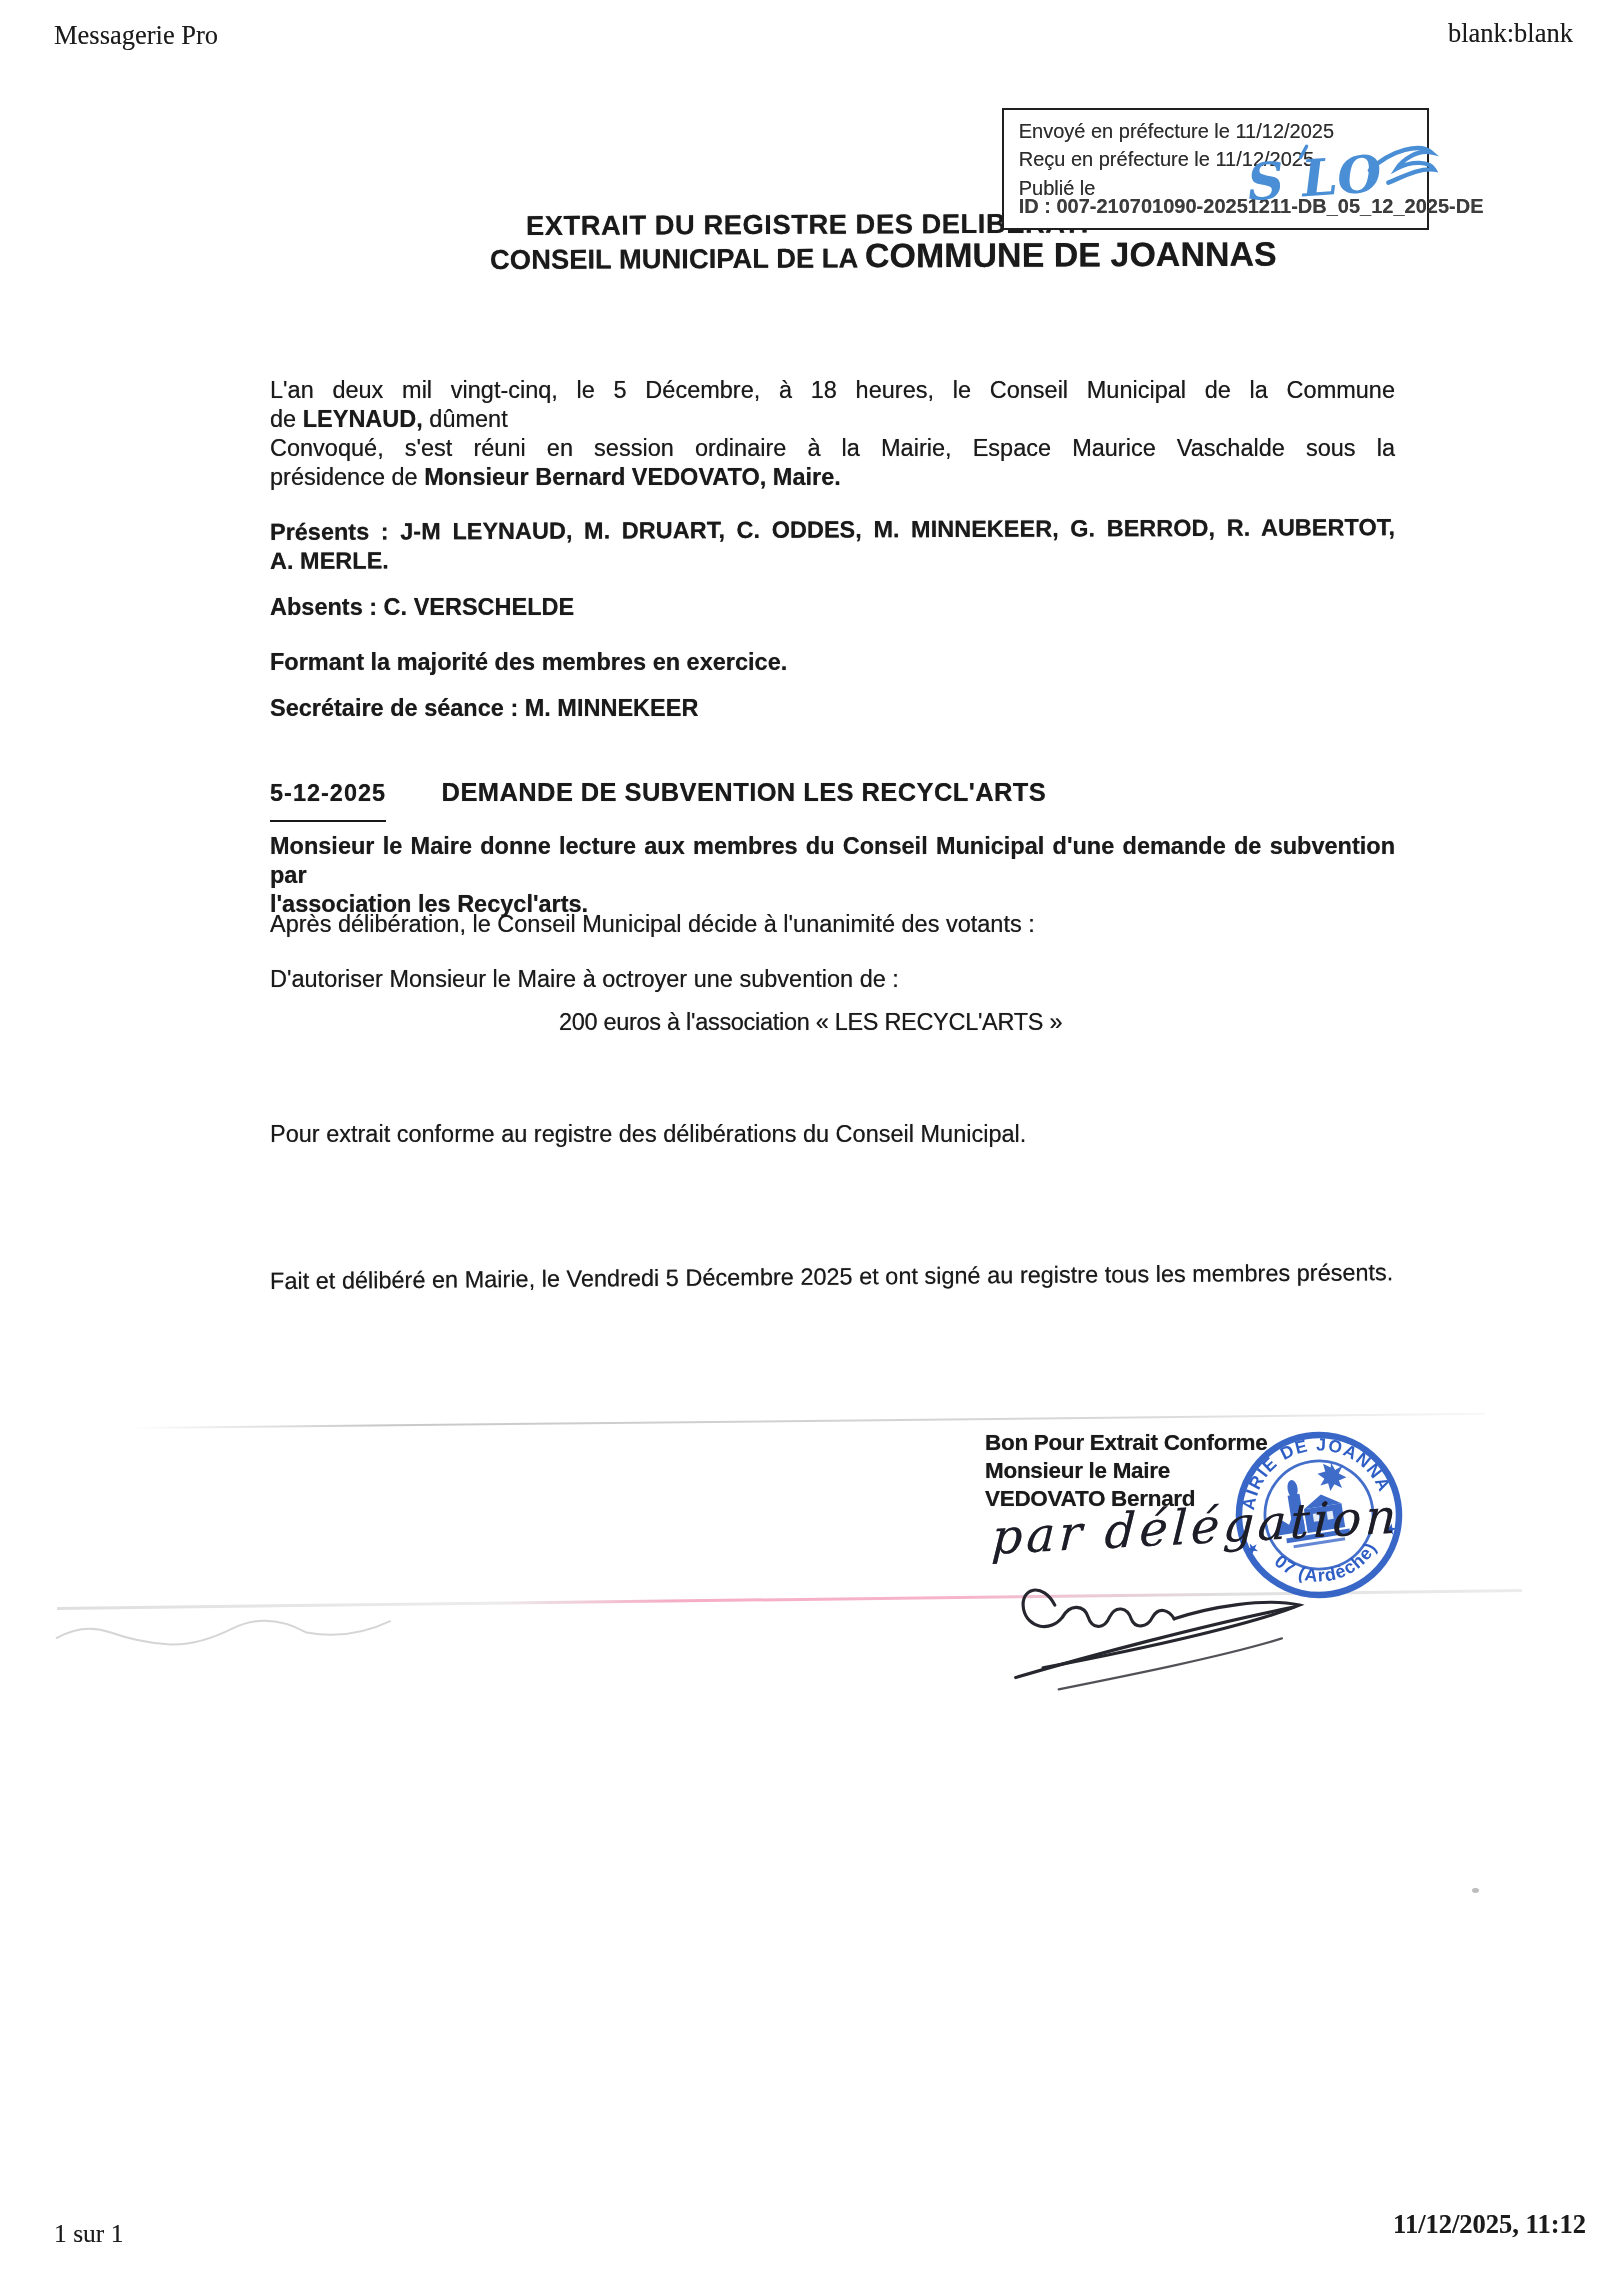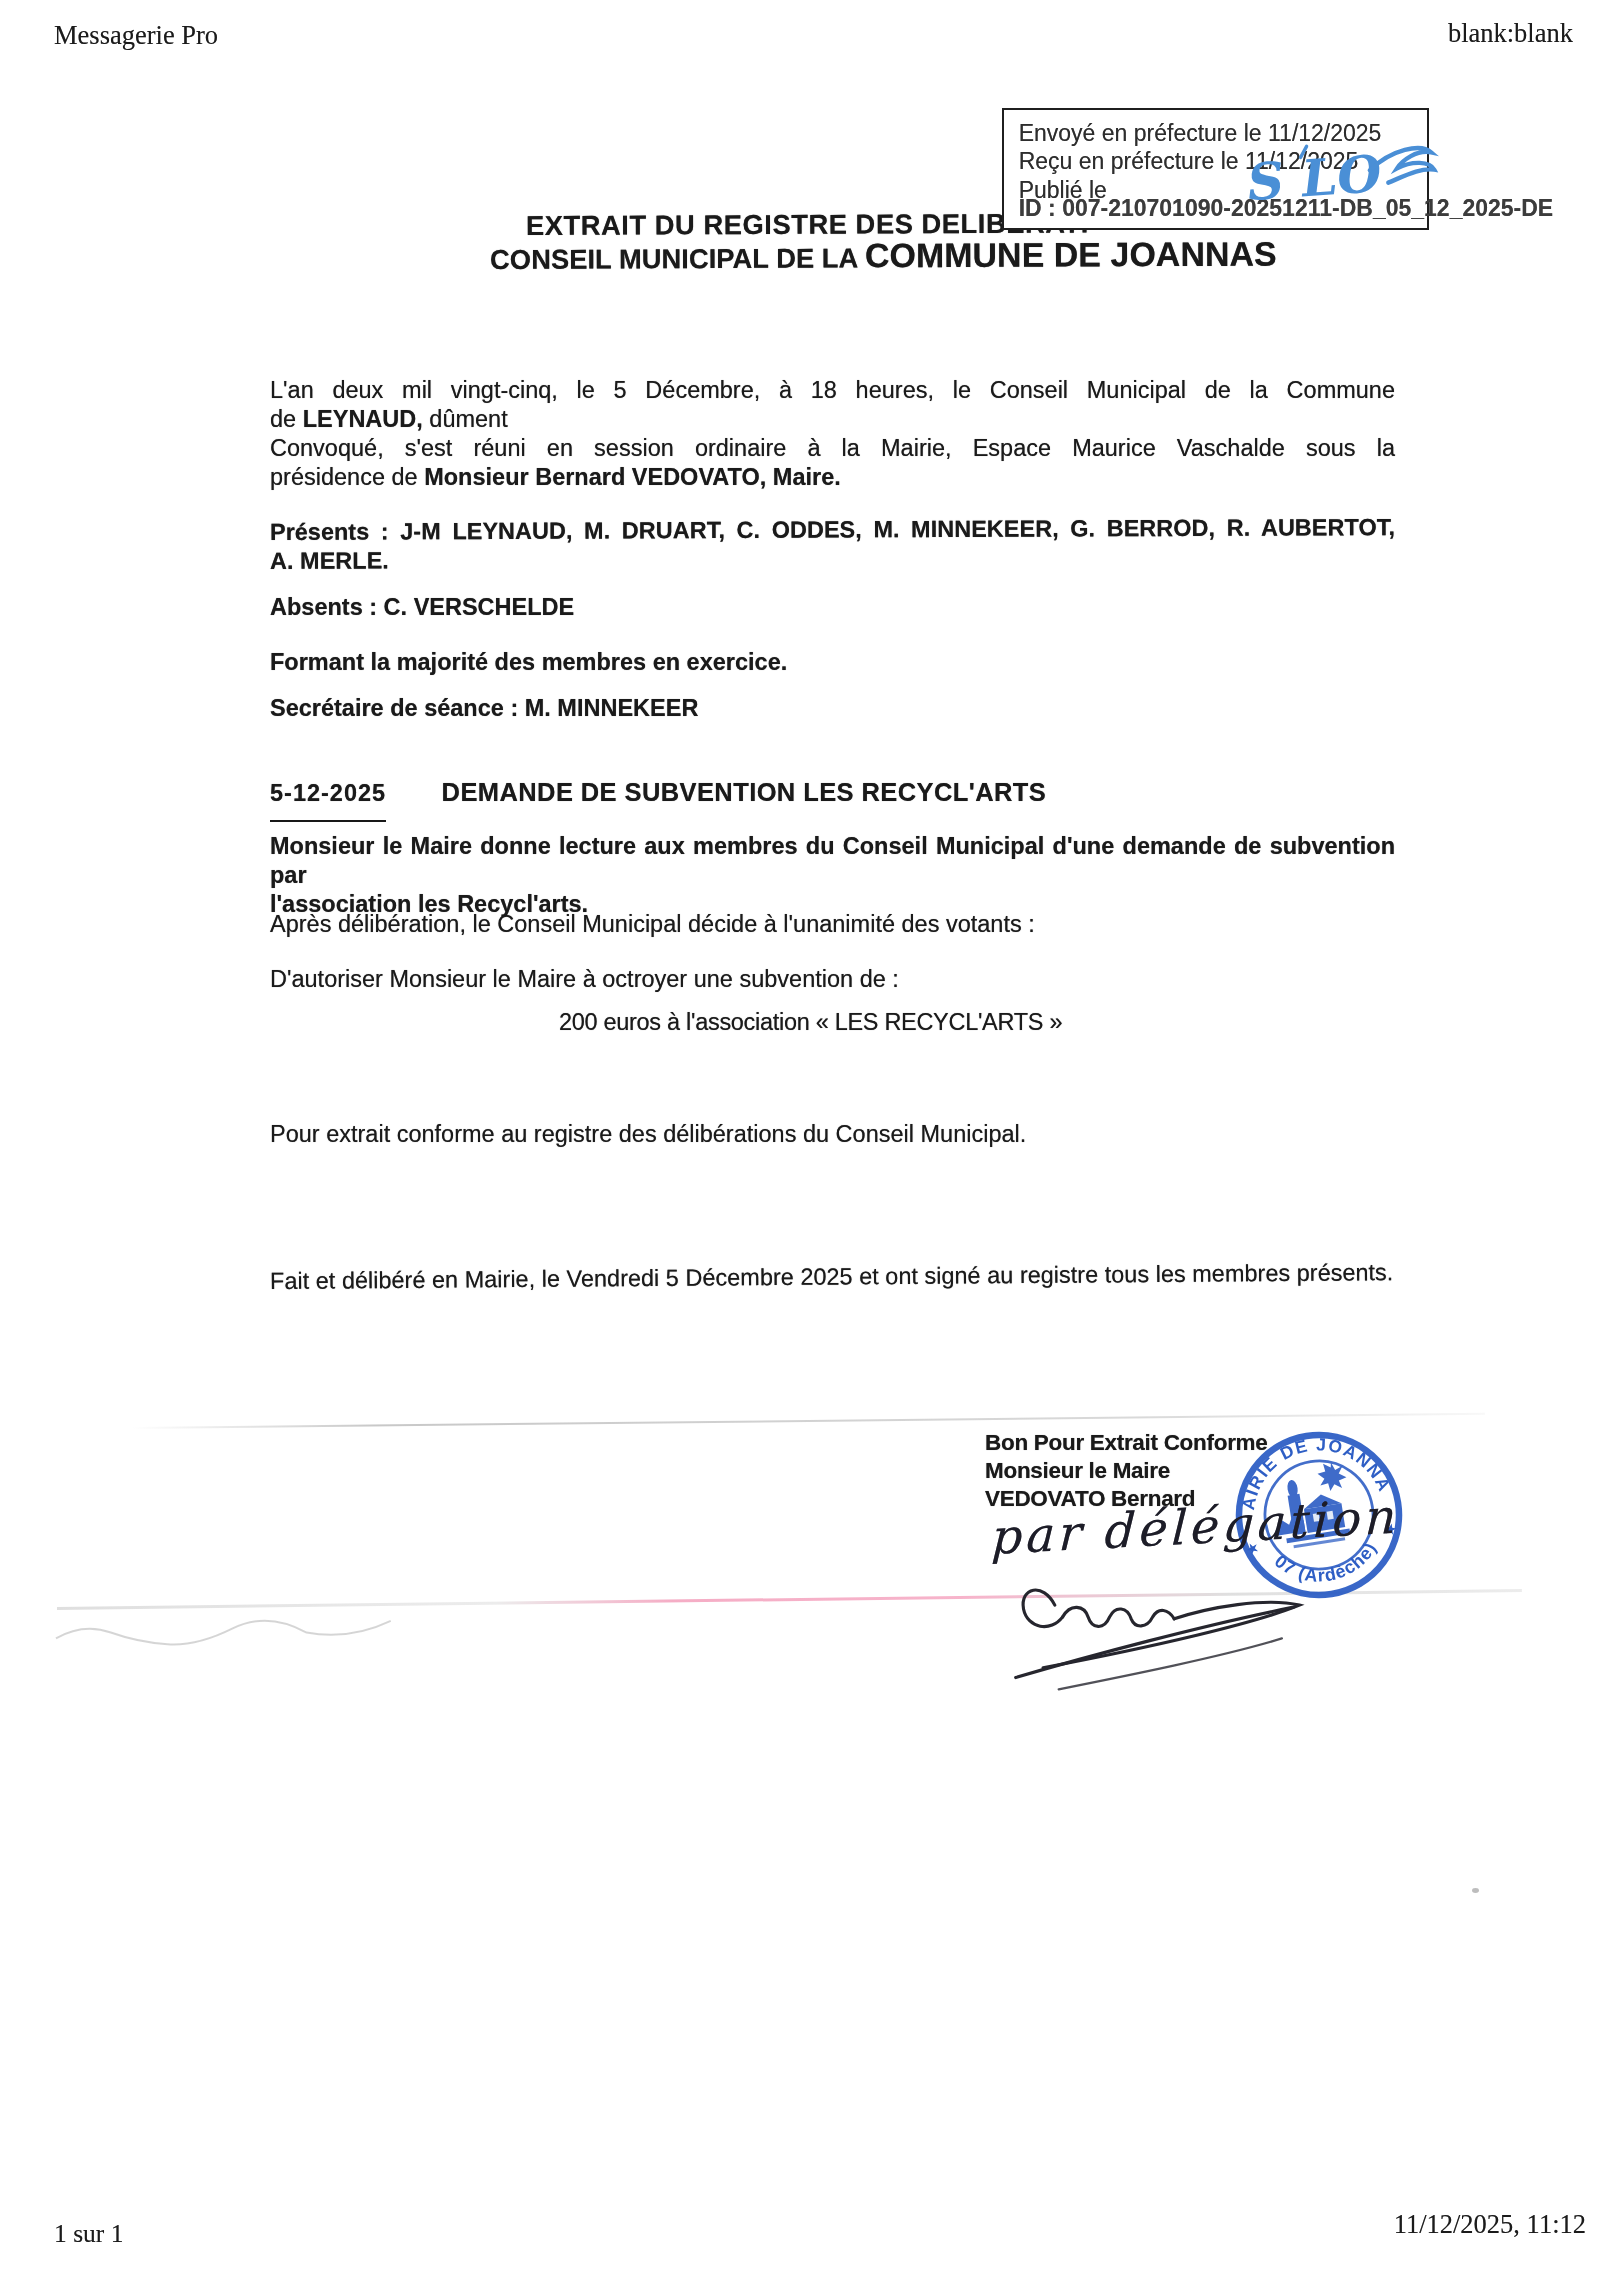--- a/index.html
+++ b/index.html
@@ -8,25 +8,25 @@
   .abs{position:absolute;}
   .txt{font-family:"Liberation Sans",sans-serif;color:#1a1a1a;text-shadow:0 0 0.7px rgba(15,15,15,.65);}
   .chrome{font-family:"Liberation Serif",serif;font-size:26.5px;color:#1b1b1b;text-shadow:0 0 0.4px rgba(0,0,0,.4);}
   .b{font-weight:bold;}
   .jl{text-align:justify;text-align-last:justify;}
   .bodyline{font-size:23.5px;line-height:29px;width:1125px;}
   
   #hdr-left{left:54px;top:19.6px;}
   #hdr-right{right:48px;top:17.6px;}
   #ftr-left{left:54px;top:2219px;font-size:25.5px;}
-  #ftr-right{right:35px;top:2209px;}
+  #ftr-right{right:35px;top:2209px;font-weight:bold;}
   
   #pref-box{left:1002px;top:108px;width:427px;height:122px;background:#ffffff;
             border:2.9px solid #1f1f1f;z-index:10;box-sizing:border-box;}
-  .pref-line{position:absolute;left:14.7px;font-size:23px;color:#2d2d2d;text-shadow:0 0 0.5px rgba(30,30,30,.55);white-space:nowrap;}
+  .pref-line{position:absolute;left:14.7px;font-size:20px;color:#2d2d2d;text-shadow:0 0 0.5px rgba(30,30,30,.55);white-space:nowrap;}
   #pref-l1{top:9.8px;}
   #pref-l2{top:38px;}
   #pref-l3{top:67px;}
   #pref-l4{top:85px;font-weight:bold;color:#3c3c3c;}
   #paraphe{left:241px;top:29px;width:196px;height:78px;z-index:11;}
   #paraphe text{font-family:"DejaVu Serif",serif;font-style:italic;font-weight:bold;}
   
   #title1{left:526px;top:210px;font-size:27.4px;letter-spacing:0.5px;z-index:1;transform:rotate(-.25deg);transform-origin:left center;}
   #title2{left:490px;top:238px;z-index:1;transform:rotate(-.25deg);transform-origin:left center;}
   #title2 .sm{font-size:27.4px;}

